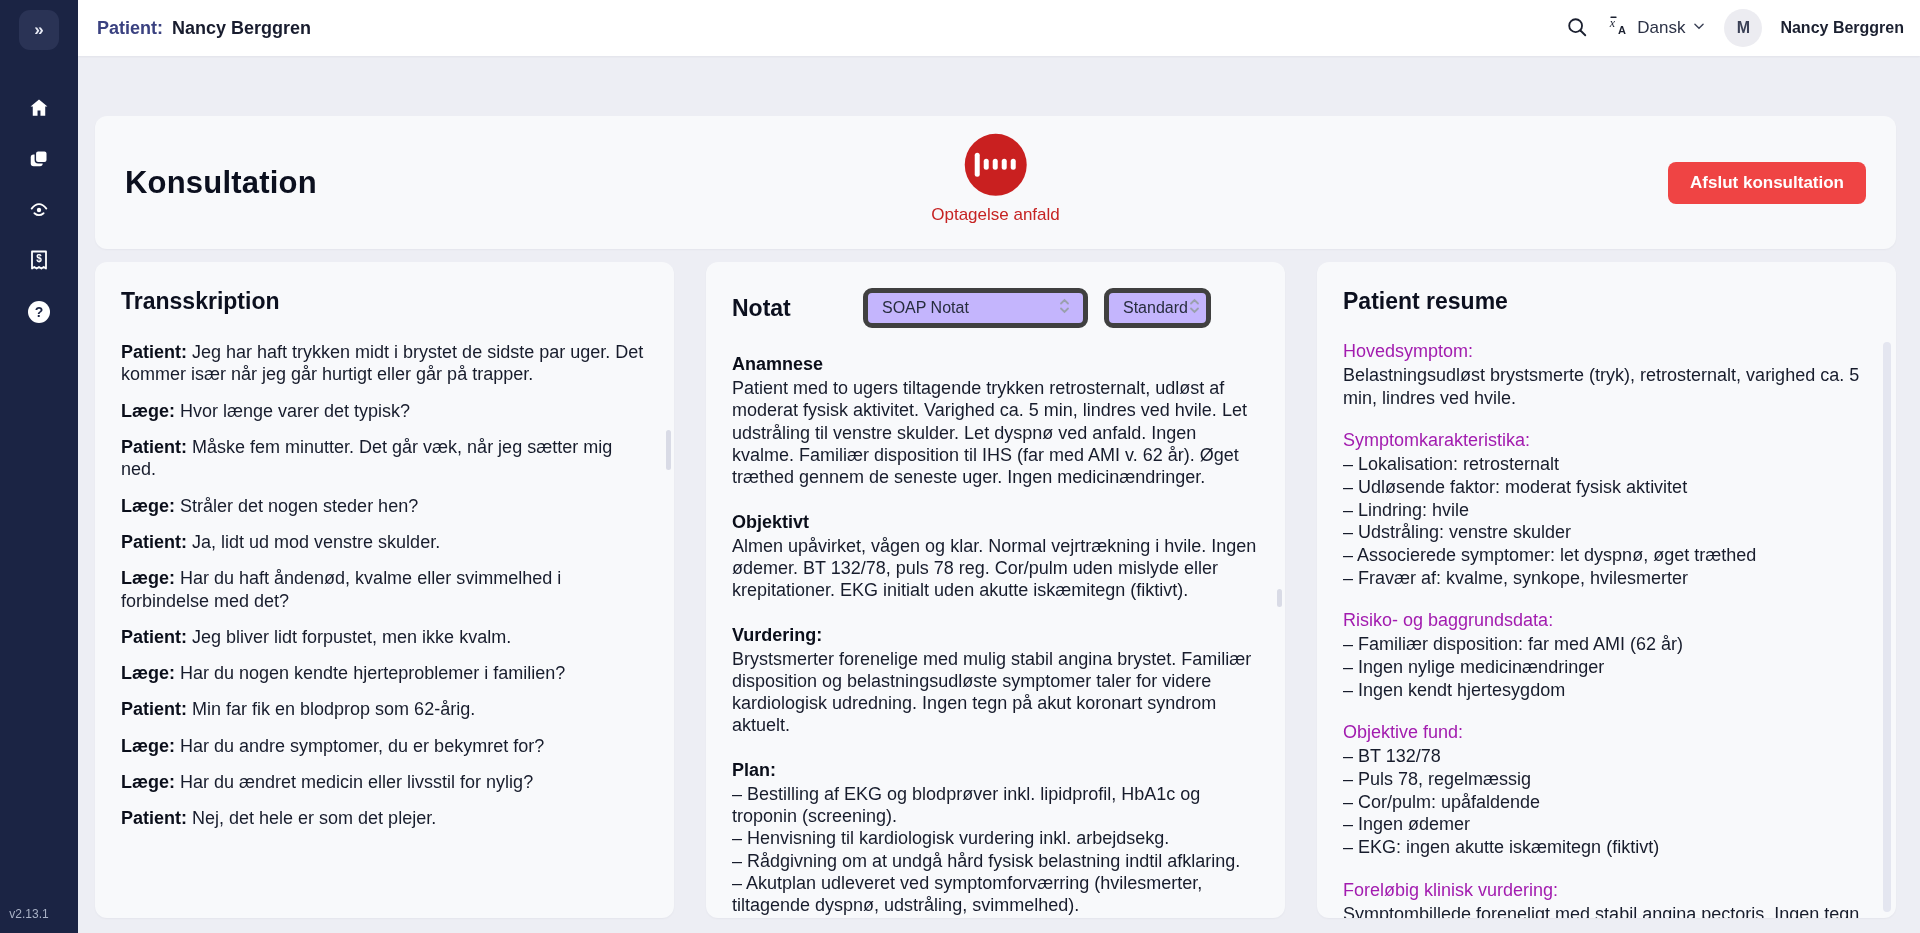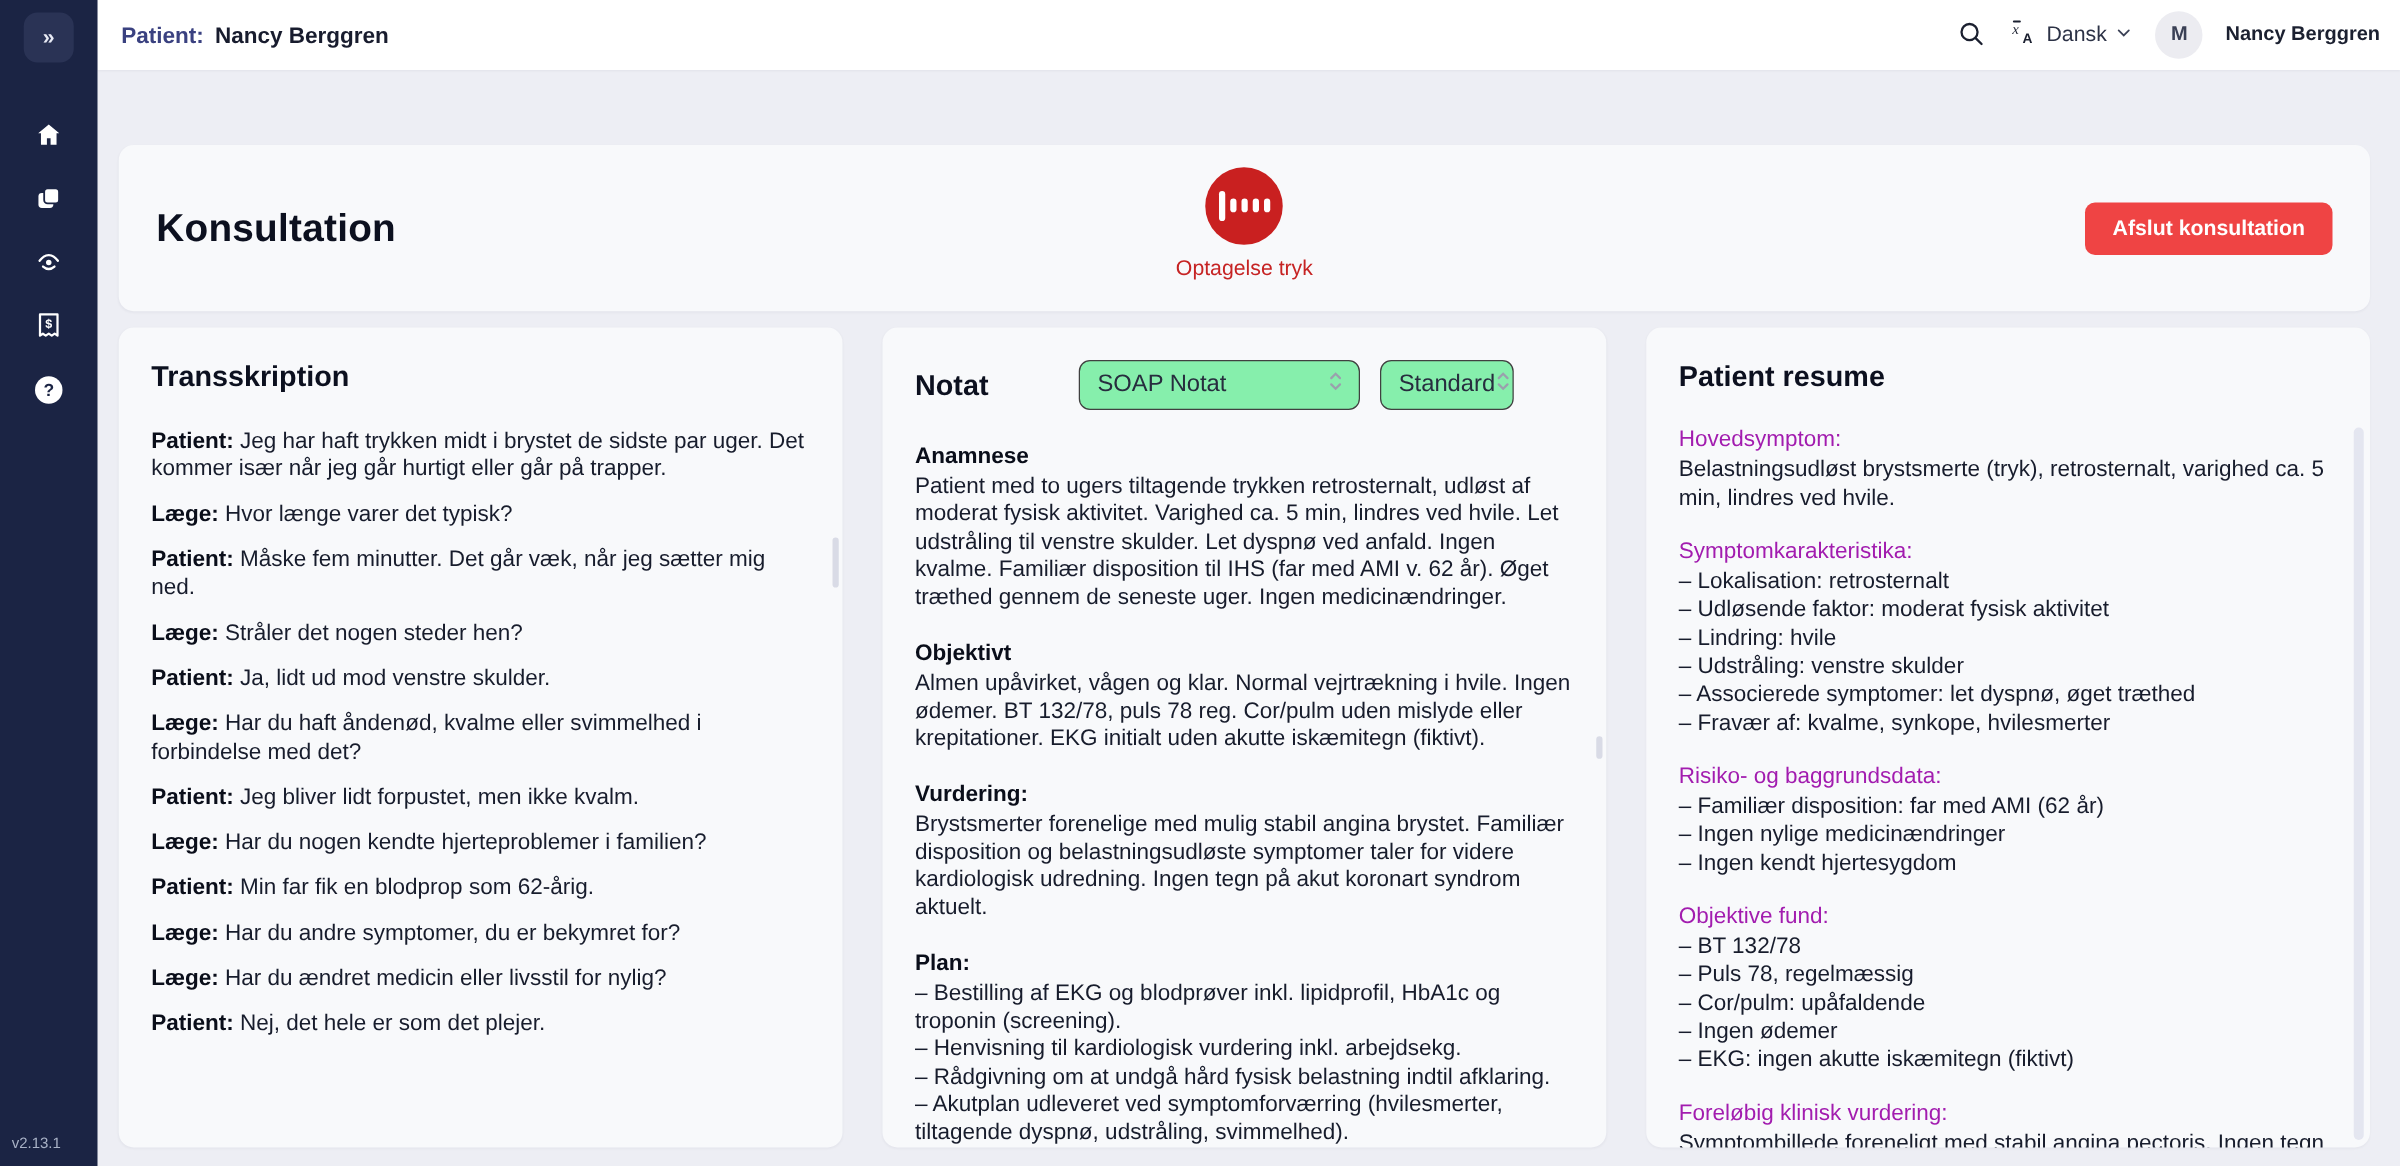--- a/index.html
+++ b/index.html
@@ -42,21 +42,21 @@
   .panel-title { font-size:23px; font-weight:bold; color:#0c101f; }
 
   
   .entries { margin-top:26px; }
   .entries p { font-size:18px; line-height:1.24; margin-bottom:14px; color:#171c2c; }
   .entries b { color:#0a0e1a; }
 
   
   .note-head { display:flex; align-items:center; }
   .note-selects { margin-left:auto; display:flex; gap:16px; margin-right:48px; }
-  .select { height:40px; background:#86efac; border:1px solid #404040; border-radius:9px; display:flex; align-items:center; padding:0 12px 0 14px; font-size:19px; color:#272d3e; cursor:pointer; }
+  .select { height:40px; background:#c4b5fd; border:5px solid #404040; border-radius:9px; display:flex; align-items:center; padding:0 12px 0 14px; font-size:16px; color:#272d3e; cursor:pointer; }
   .select.wide { width:225px; }
   .select.narrow { width:107px; }
   .select .sel-val { flex:1; text-align:left; }
   .note-sections { margin-top:26px; }
   .n-sec { margin-bottom:23px; }
   .n-sec h4 { font-size:18px; font-weight:bold; color:#0a0e1a; margin-bottom:2px; }
   .n-sec .body { font-size:18px; line-height:1.24; color:#171c2c; white-space:pre-line; }
 
   
   .resume-sections { margin-top:26px; }
@@ -161,21 +161,21 @@
     <div class="rec-block">
       <button class="rec-circle" aria-label="recording">
         <span style="display:flex;align-items:center;gap:4px;">
           <i style="height:24px"></i>
             <i style="height:11px"></i>
             <i style="height:11px"></i>
             <i style="height:11px"></i>
             <i style="height:11px"></i>
         </span>
       </button>
-      <div class="rec-label">Optagelse tryk</div>
+      <div class="rec-label">Optagelse anfald</div>
     </div>
     <button class="end-btn">Afslut konsultation</button>
   </section>
 
   <div class="columns">
 
     <section class="card panel">
       <h2 class="panel-title">Transskription</h2>
       <div class="entries">
           <p><b>Patient:</b> Jeg har haft trykken midt i brystet de sidste par uger. Det kommer især når jeg går hurtigt eller går på trapper.</p>

